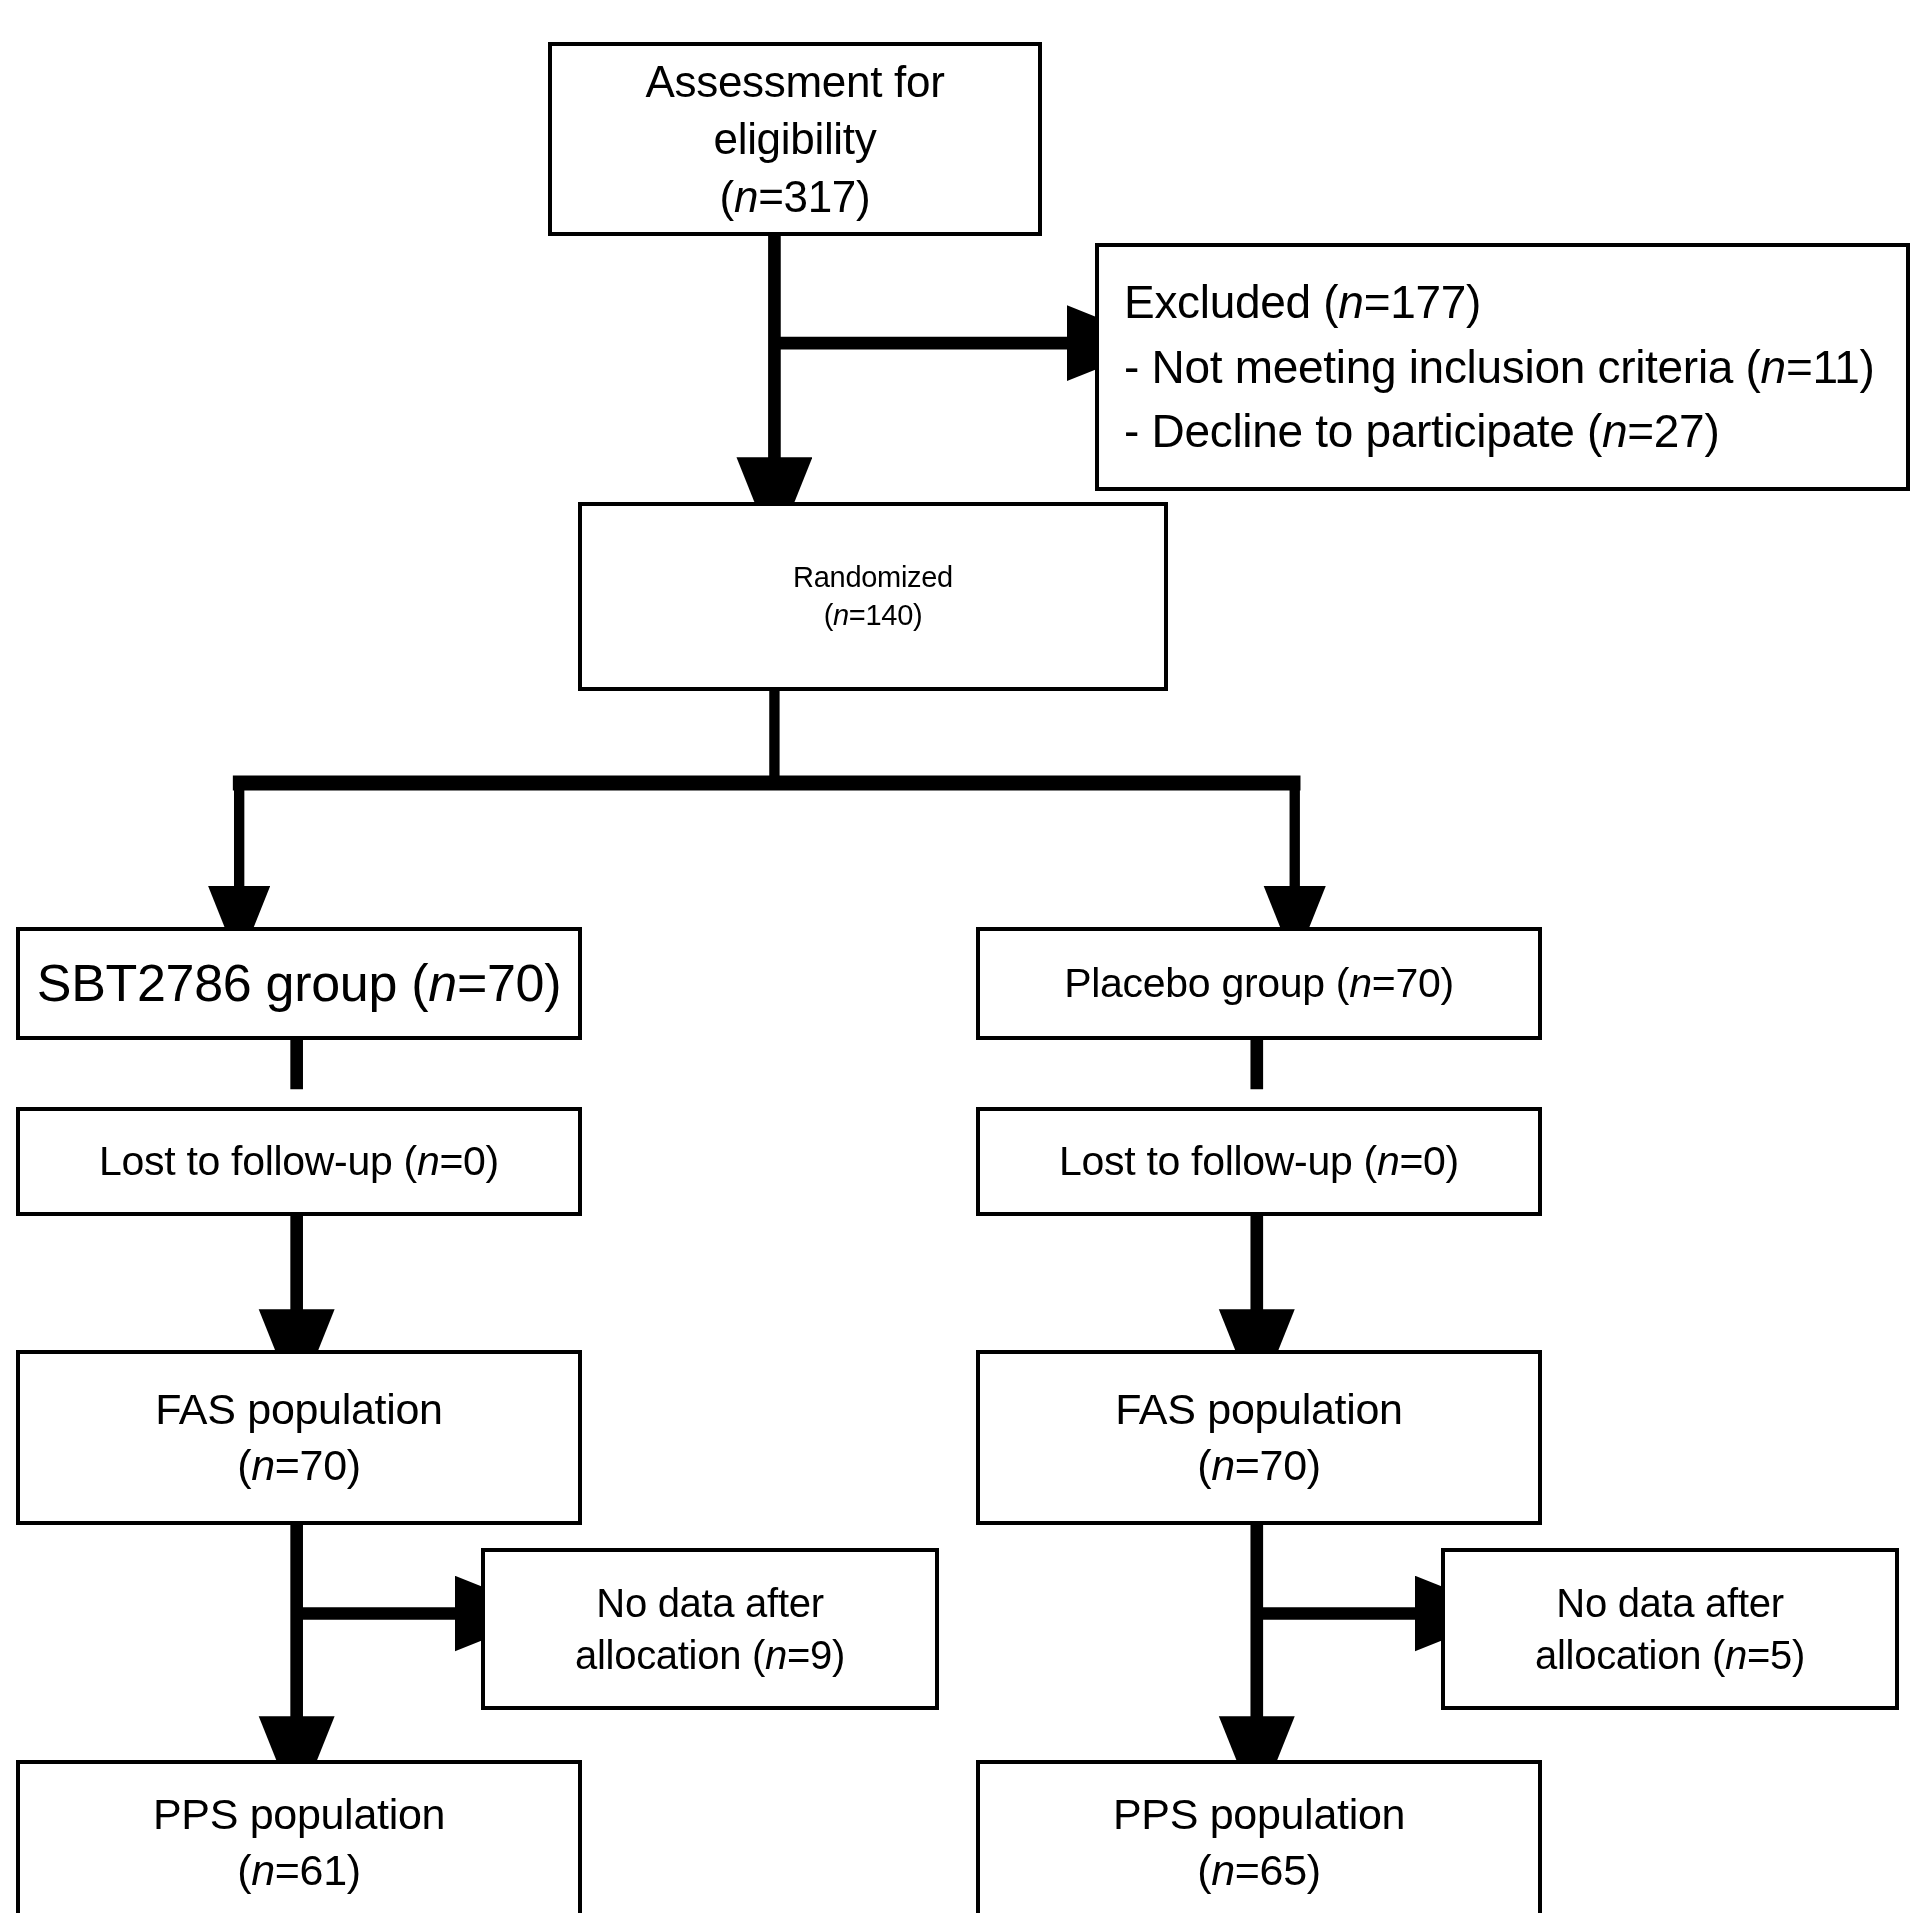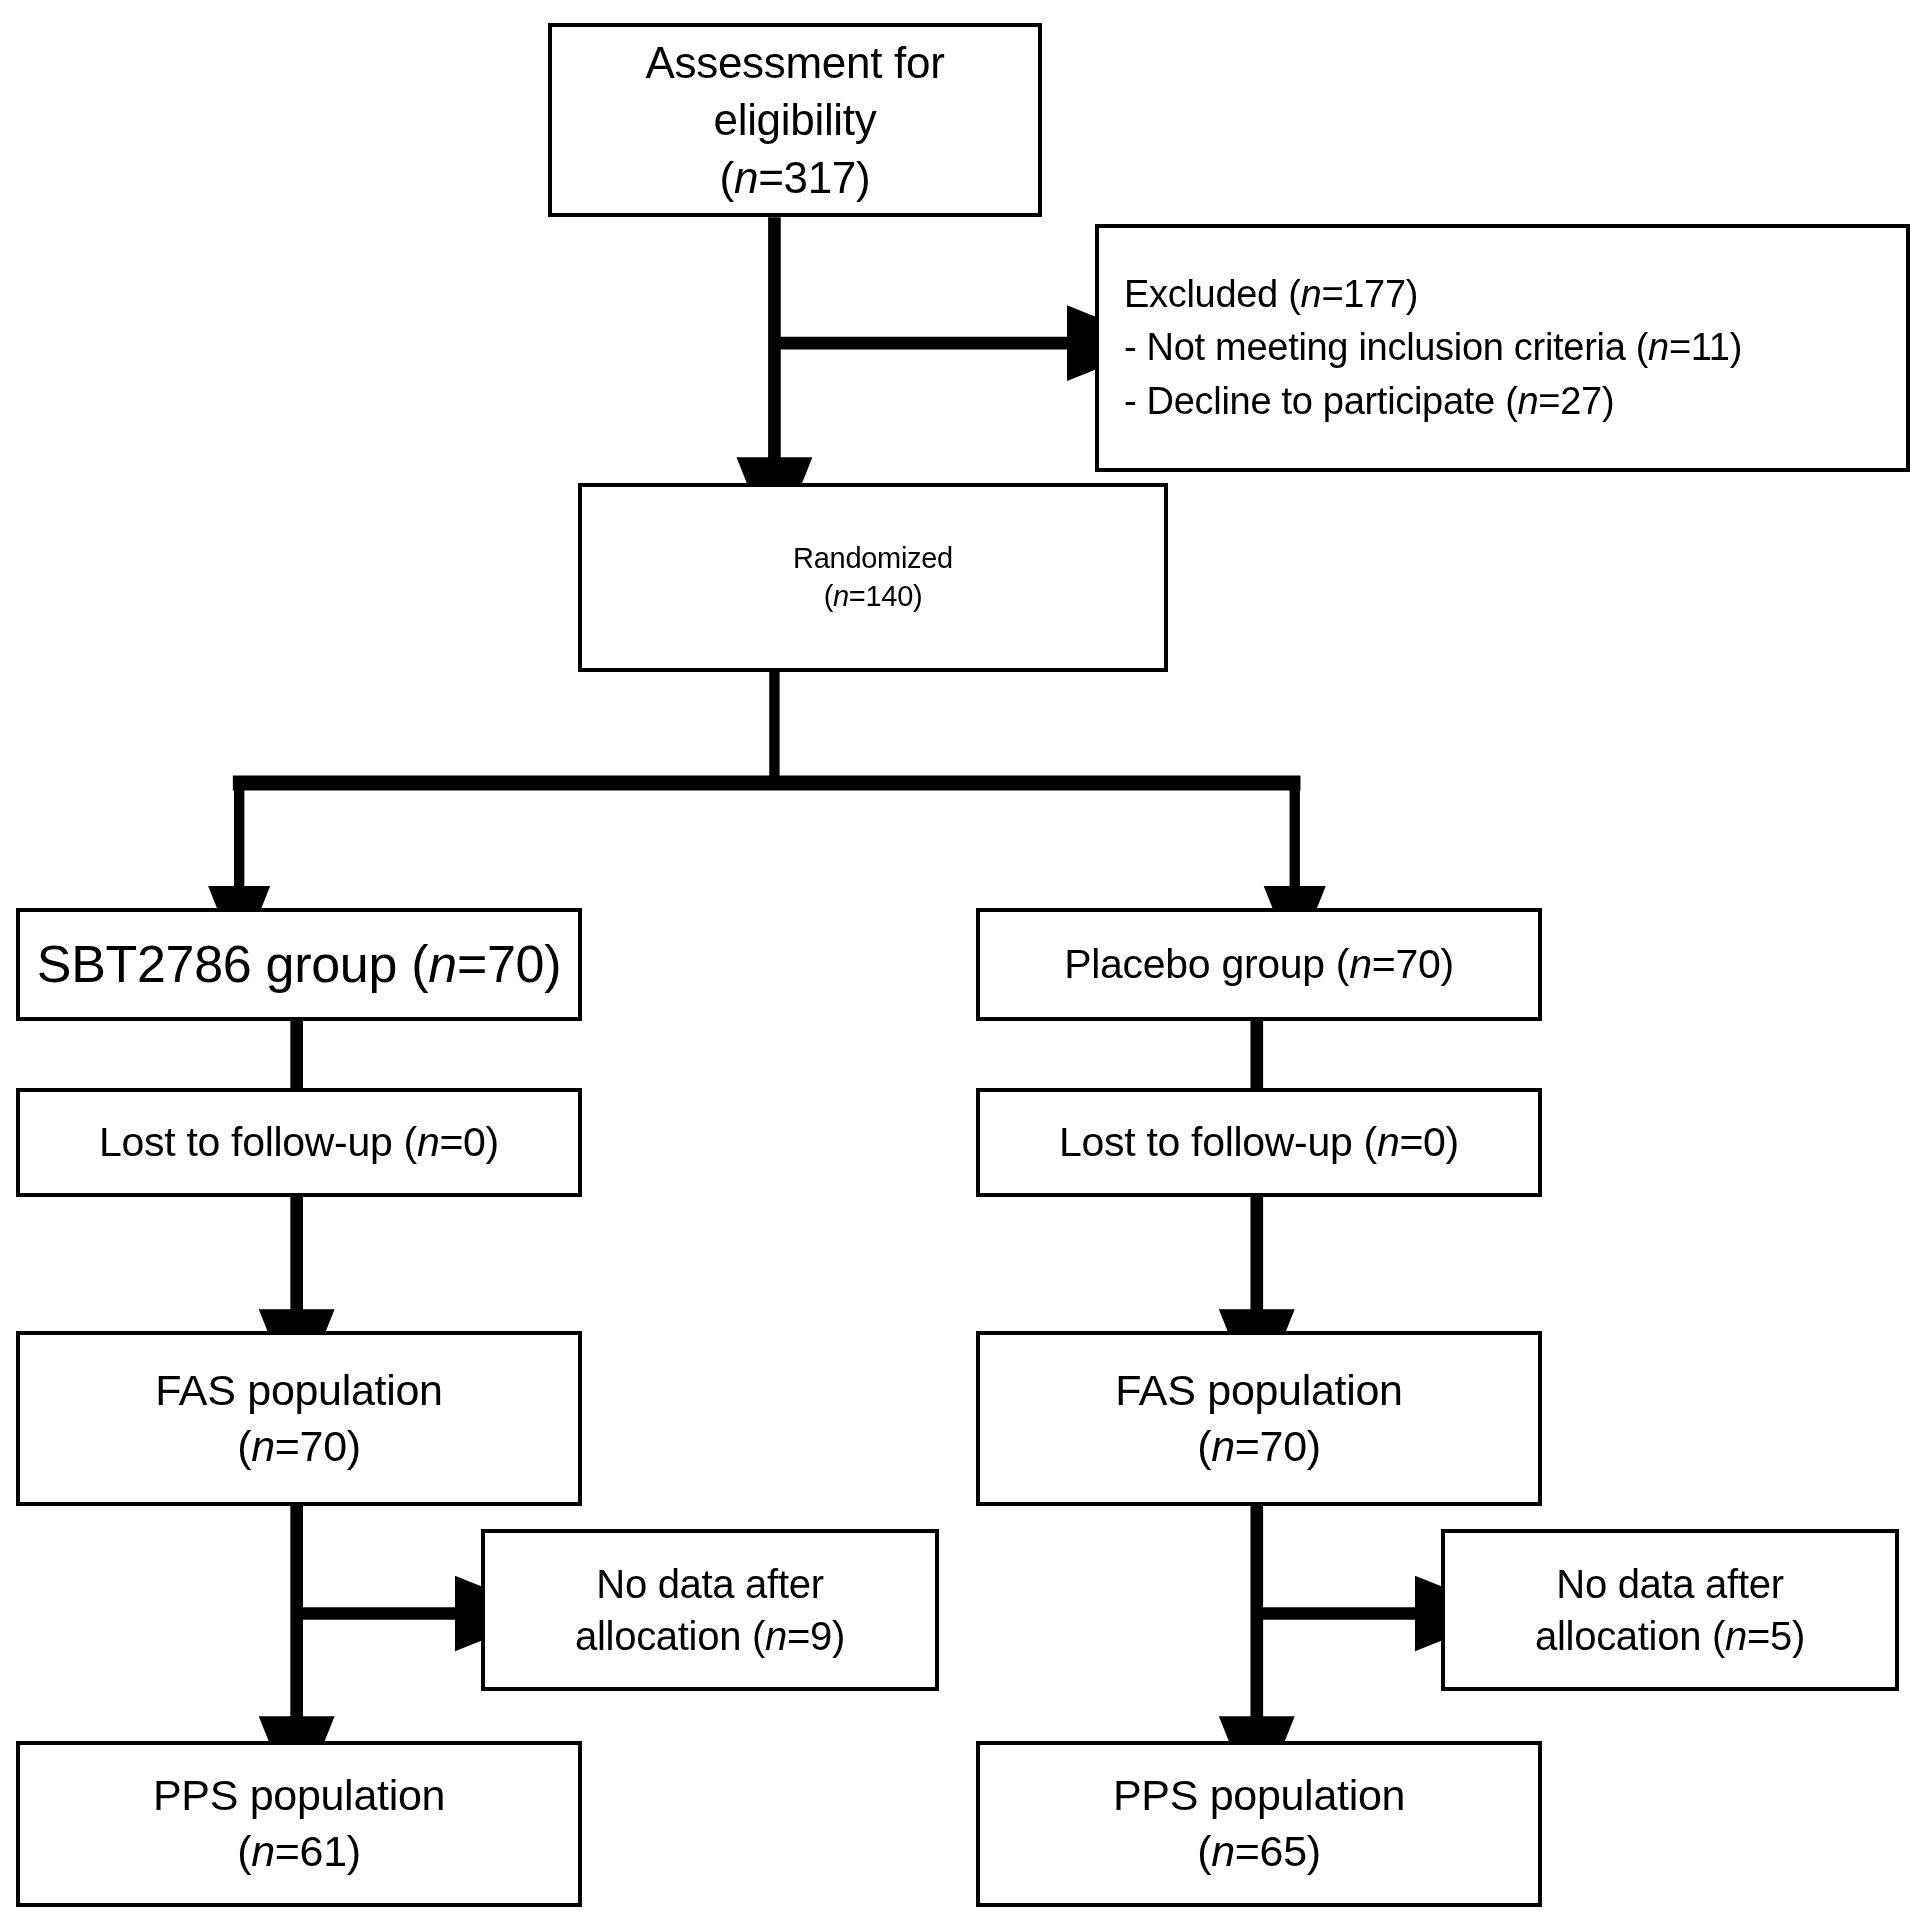--- a/index.html
+++ b/index.html
@@ -21,20 +21,21 @@
     box-sizing: border-box;
     border: 4px solid #000000;
     background: #ffffff;
     display: flex;
     align-items: center;
     justify-content: center;
     text-align: center;
     line-height: 1.30;
     font-size: 40px;
     letter-spacing: -0.3px;
+    margin-top: 19px;
   }
   .node.left-align {
     justify-content: flex-start;
     text-align: left;
     padding-left: 18.4px;
   }
   .node .txt {
     display: block;
     white-space: pre-line;
   }
@@ -81,21 +82,21 @@
     <line x1="2186" y1="2620" x2="2186" y2="2990" stroke="#000000" stroke-width="22" marker-end="url(#ah)"></line>
     <line x1="2186" y1="2807" x2="2465" y2="2807" stroke="#000000" stroke-width="22" marker-end="url(#ah)"></line>
   </svg>
 
   <div class="node" style="left:548px; top:23px; width:494px; height:194px; font-size:44px;">
     <span class="txt">Assessment for
 eligibility
 (<i>n</i>=317)</span>
   </div>
 
-  <div class="node left-align" style="left:1095px; top:224px; width:815px; height:248px; font-size:38px; line-height:1.40; padding-left:25px;">
+  <div class="node left-align" style="left:1095px; top:224px; width:815px; height:248px; font-size:46px; line-height:1.40; padding-left:25px;">
     <div>
       <span class="txt">Excluded  (<i>n</i>=177)</span>
       <span class="txt">- Not meeting inclusion criteria (<i>n</i>=11)</span>
       <span class="txt">- Decline to participate (<i>n</i>=27)</span>
     </div>
   </div>
 
   <div class="node" style="left:578px; top:483px; width:590px; height:189px; font-size:29px;">
     <span class="txt">Randomized
 (<i>n</i>=140)</span>

